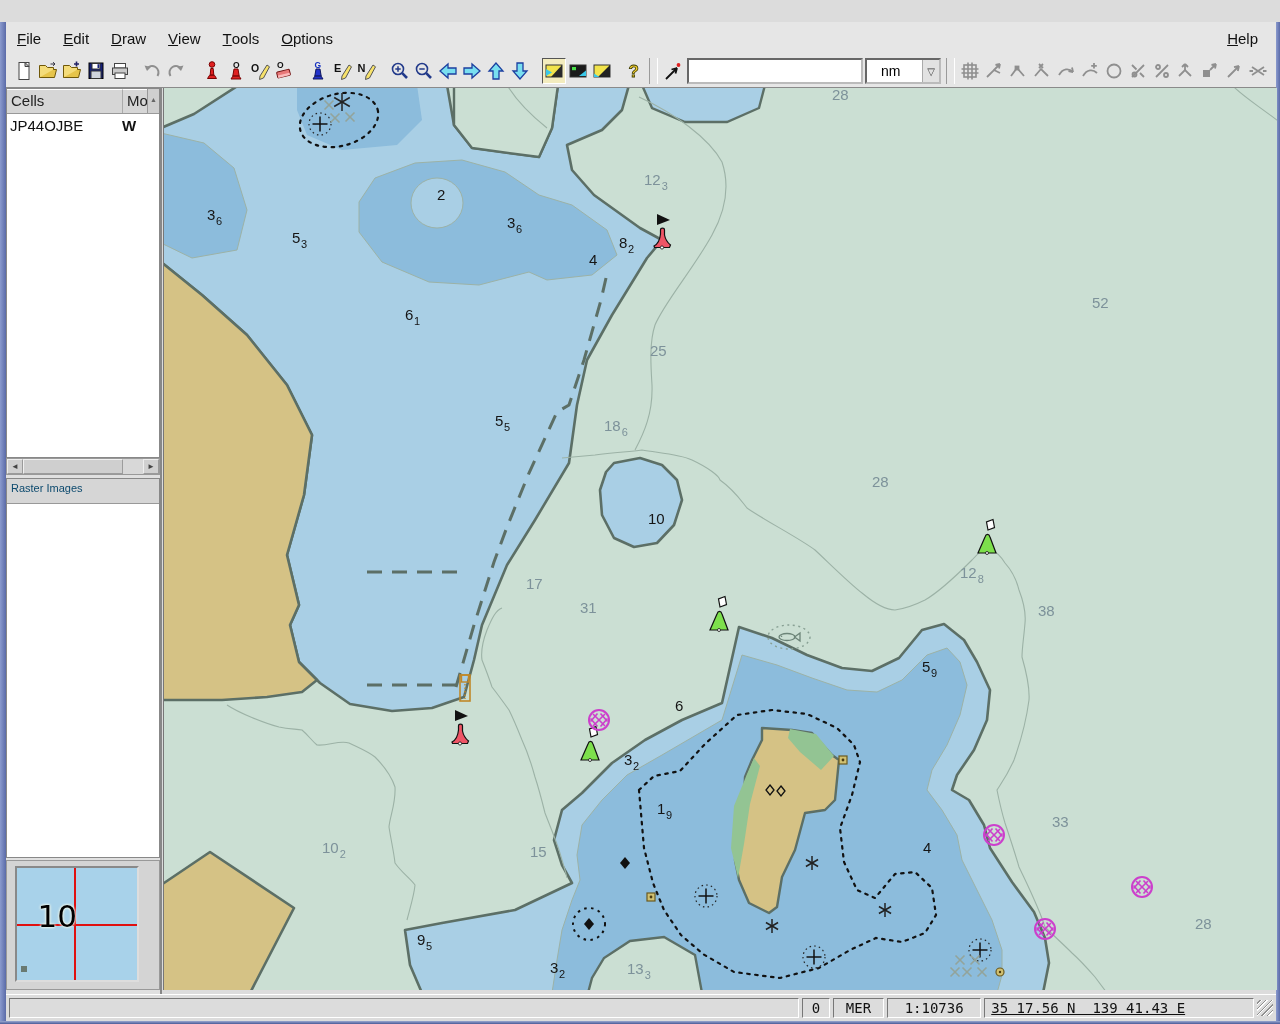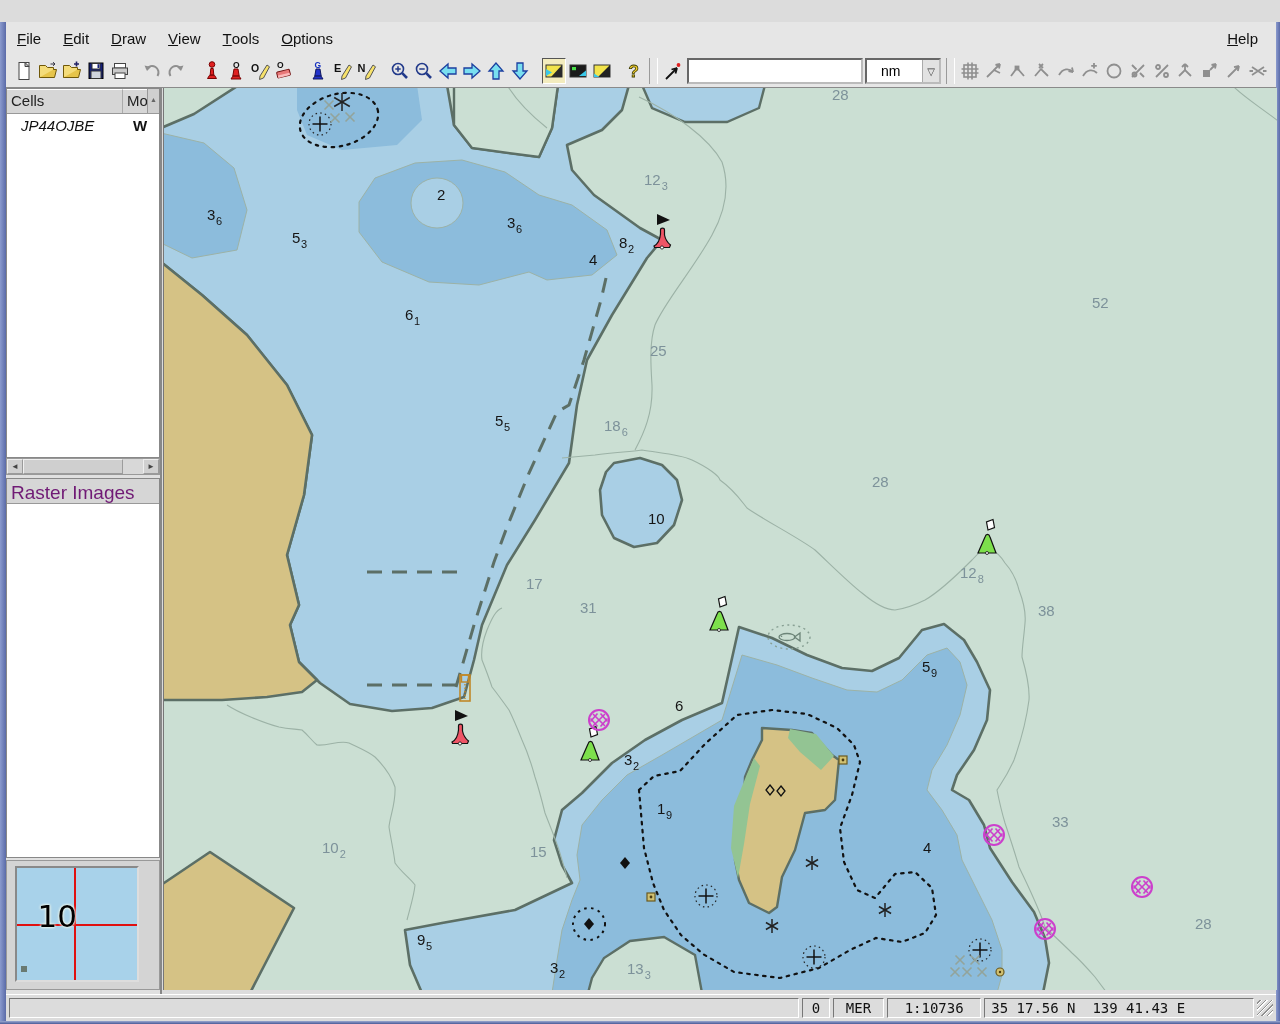--- a/index.html
+++ b/index.html
@@ -48,30 +48,30 @@
   
   #sidebar{position:absolute;left:6px;top:88px;width:154px;bottom:30px;background:#e0e0e0;border-right:2px solid #888;}
   #cells-panel{position:absolute;left:0;top:0;width:100%;height:370px;background:#fff;border:1px solid #888;box-sizing:border-box;}
   #cells-header{display:flex;height:24px;background:#d6d6d6;border-bottom:1px solid #999;font-size:15px;color:#222;}
   #cells-header .hc{padding:2px 4px;border-right:1px solid #aaa;border-top:1px solid #fff;box-sizing:border-box;
     overflow:hidden;white-space:nowrap;}
   #col-cells{width:116px;} #col-mode{flex:1;}
   #cells-corner{position:absolute;right:0;top:0;width:11px;height:24px;background:#cfcfcf;border-left:1px solid #999;
     font-size:7px;text-align:center;line-height:22px;color:#666;}
   .cells-row{display:flex;height:22px;font-size:15px;color:#111;align-items:center;}
-  .cells-row .cname{width:112px;padding-left:14px;font-style:italic;}
+  .cells-row .cname{width:112px;padding-left:3px;}
   .cells-row .cmode{flex:1;font-weight:bold;}
   #cells-hscroll{position:absolute;left:0;top:370px;width:100%;height:17px;background:#d8d8d8;
     border:1px solid #999;box-sizing:border-box;display:flex;}
   .scr-btn{width:16px;height:100%;background:#d0d0d0;border:1px outset #eee;font-size:8px;line-height:14px;
     text-align:center;color:#444;box-sizing:border-box;}
   #scr-thumb{width:100px;height:100%;background:#cfcfcf;border:1px outset #f0f0f0;box-sizing:border-box;}
   #scr-track{flex:1;}
   #raster-panel{position:absolute;left:0;top:390px;width:100%;height:380px;background:#fff;border:1px solid #888;box-sizing:border-box;}
-  #raster-header{height:25px;background:#d6d6d6;border-bottom:1px solid #999;font-size:19px;color:#701a75;
+  #raster-header{height:25px;background:#d6d6d6;border-bottom:1px solid #999;font-size:11px;color:#0c4a6e;
     padding:3px 0 0 4px;box-sizing:border-box;}
   #overview-panel{position:absolute;left:0;top:772px;width:100%;height:130px;background:#d4d4d4;
     border:1px solid #999;box-sizing:border-box;}
   #overview-box{position:absolute;left:8px;top:5px;width:124px;height:116px;background:#a8d2ea;
     border:2px inset #ddd;box-sizing:border-box;overflow:hidden;}
   .xhair-v{position:absolute;left:57px;top:0;width:1.5px;height:100%;background:#e01010;}
   .xhair-h{position:absolute;left:0;top:56px;width:100%;height:1.5px;background:#e01010;}
   #overview-label{position:absolute;left:8px;top:30px;width:52px;text-align:right;
     font-family:"DejaVu Sans",sans-serif;font-size:31px;color:#000;
     text-shadow:0 0 3px #e8f4e8,0 0 3px #e8f4e8,0 0 2px #fff;}
@@ -83,21 +83,21 @@
   #map-wrap svg{display:block;}
 
   
   #statusbar{position:absolute;left:6px;right:4px;bottom:3px;height:27px;background:#dcdcdc;
     border-top:1px solid #fff;display:flex;align-items:center;gap:3px;padding:0 3px;box-sizing:border-box;
     font-family:"DejaVu Sans Mono",monospace;font-size:14px;color:#111;}
   .sb-field{height:20px;border:1px solid #999;border-top-color:#777;border-left-color:#777;
     border-bottom-color:#fff;border-right-color:#fff;background:#dcdcdc;display:flex;align-items:center;
     padding:0 6px;box-sizing:border-box;white-space:pre;}
   #sb-msg{width:808px;} #sb-zero{width:28px;justify-content:center;} #sb-proj{width:52px;justify-content:center;}
-  #sb-scale{width:96px;justify-content:center;} #sb-coords{width:276px;}
+  #sb-scale{width:96px;justify-content:center;} #sb-coords{width:276px;text-decoration:underline;}
   #sb-grip{margin-left:auto;width:16px;height:16px;
     background:repeating-linear-gradient(135deg,#dcdcdc 0 2px,#909090 2px 3px,#fff 3px 4px);}
 </style>
 </head>
 <body>
 
 <div id="win">
 
 
   <div id="border-left" class="side-border"></div>

